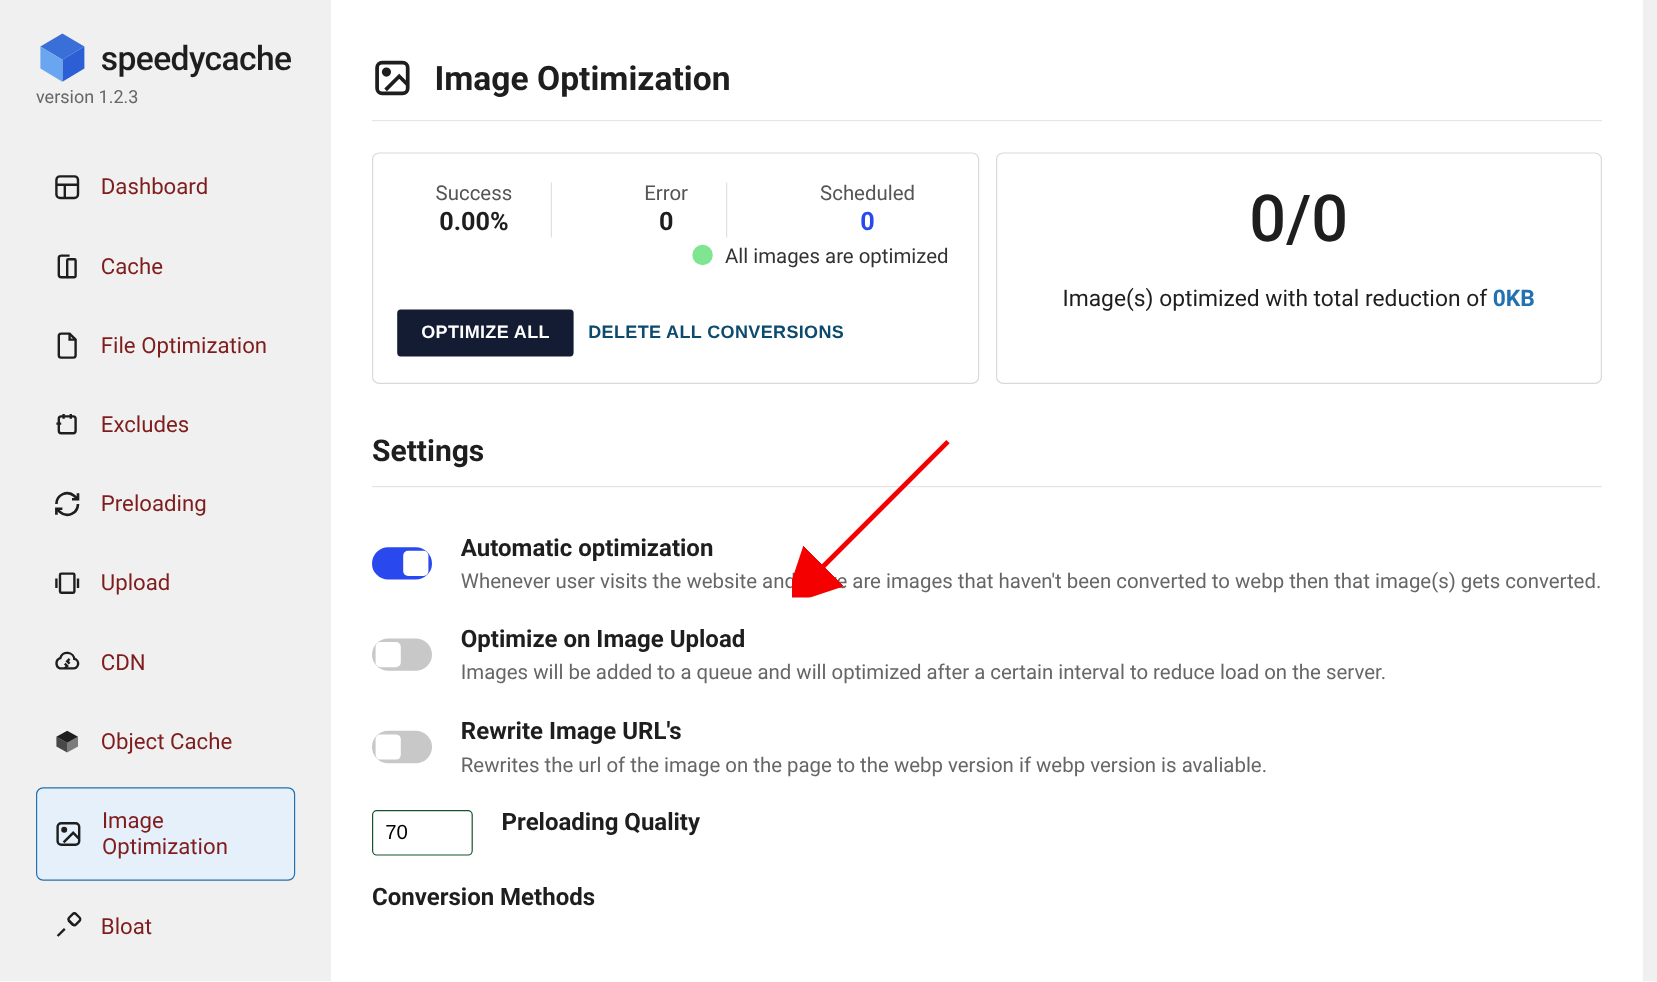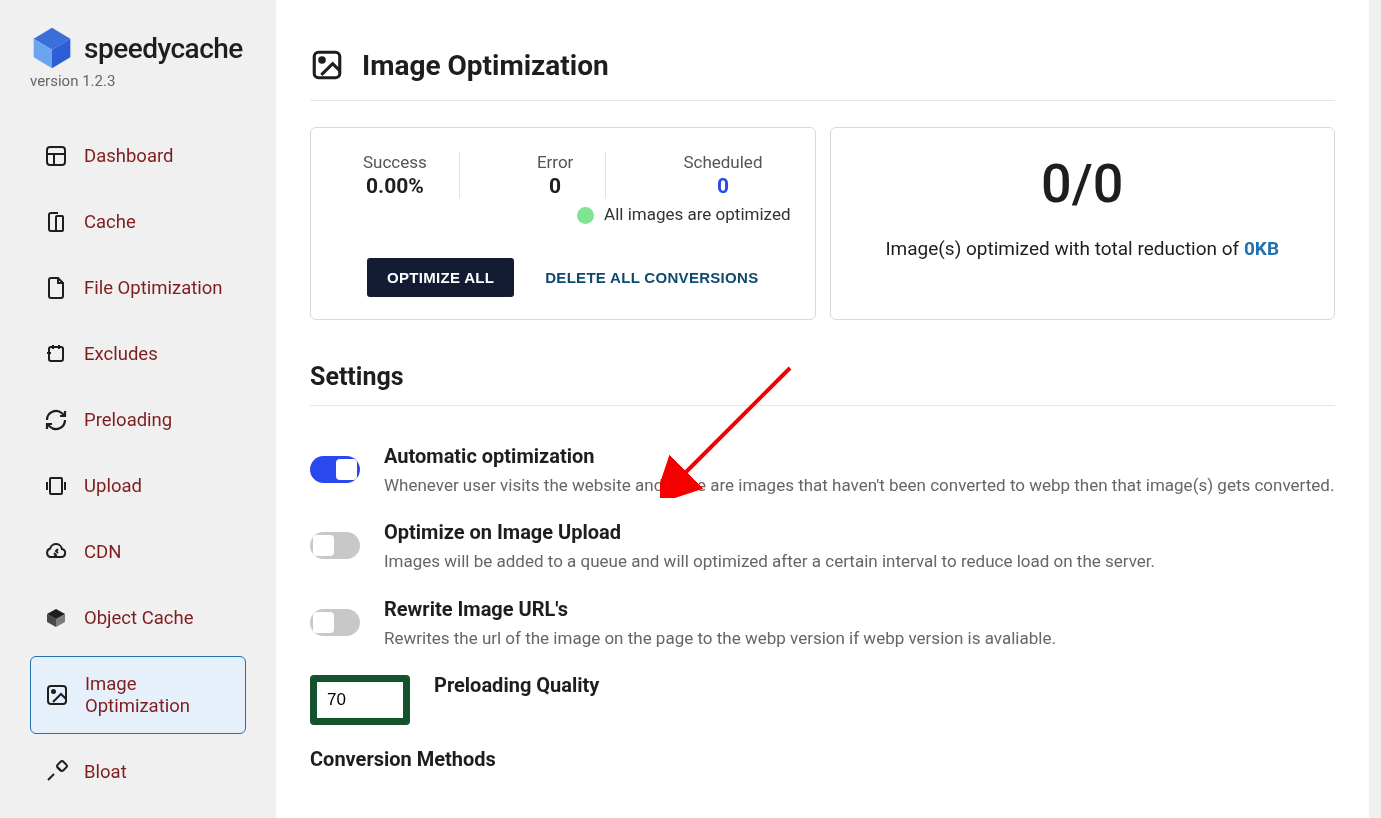--- a/index.html
+++ b/index.html
@@ -99,33 +99,33 @@
     text-align: center;
     padding: 0 32px;
     border-right: 1px solid #e1e1e1;
   }
   .stat:last-child { border-right: none; }
   .stat-label { font-size: 17px; color: #555; margin-bottom: 2px; }
   .stat-value { font-size: 21px; font-weight: 700; }
   .stat-value.accent { color: #2949ee; }
   .status-line {
     display: flex;
-    align-items: flex-end;
+    align-items: flex-start;
     justify-content: flex-end;
     gap: 10px;
     font-size: 17px;
     color: #333;
     padding-right: 4px;
     margin-bottom: 34px;
   }
   .dot {
     width: 17px; height: 17px; border-radius: 50%;
     background: #7fe591;
   }
-  .actions { display: flex; justify-content: center; gap: 31px; align-items: center; }
+  .actions { display: flex; gap: 12px; align-items: center; }
   .btn-primary {
     background: #131c33;
     color: #fff;
     border: none;
     padding: 11px 20px;
     font-size: 15px;
     font-weight: 700;
     letter-spacing: 0.3px;
     border-radius: 3px;
     cursor: pointer;
@@ -165,24 +165,24 @@
     background: #fff;
     border-radius: 4px;
     top: 3px; left: 3px;
     transition: left .15s;
   }
   .toggle.on .knob { left: 26px; }
   .setting-body { flex: 1; }
   .setting-title { font-size: 20px; font-weight: 700; margin-bottom: 4px; }
   .setting-desc  { font-size: 17px; color: #666; line-height: 1.55; }
   .num-input {
-    width: 100px;
+    width: 84px;
     padding: 8px 10px;
     font-size: 17px;
-    border: 7px solid #14532d;
+    border: 1px solid #14532d;
     border-radius: 4px;
     flex-shrink: 0;
     margin-top: 2px;
   }
   .conv-title { font-size: 20px; font-weight: 700; margin-top: 6px; }
   
   .arrow-svg {
     position: absolute;
     left: 384px;
     top: 358px;

